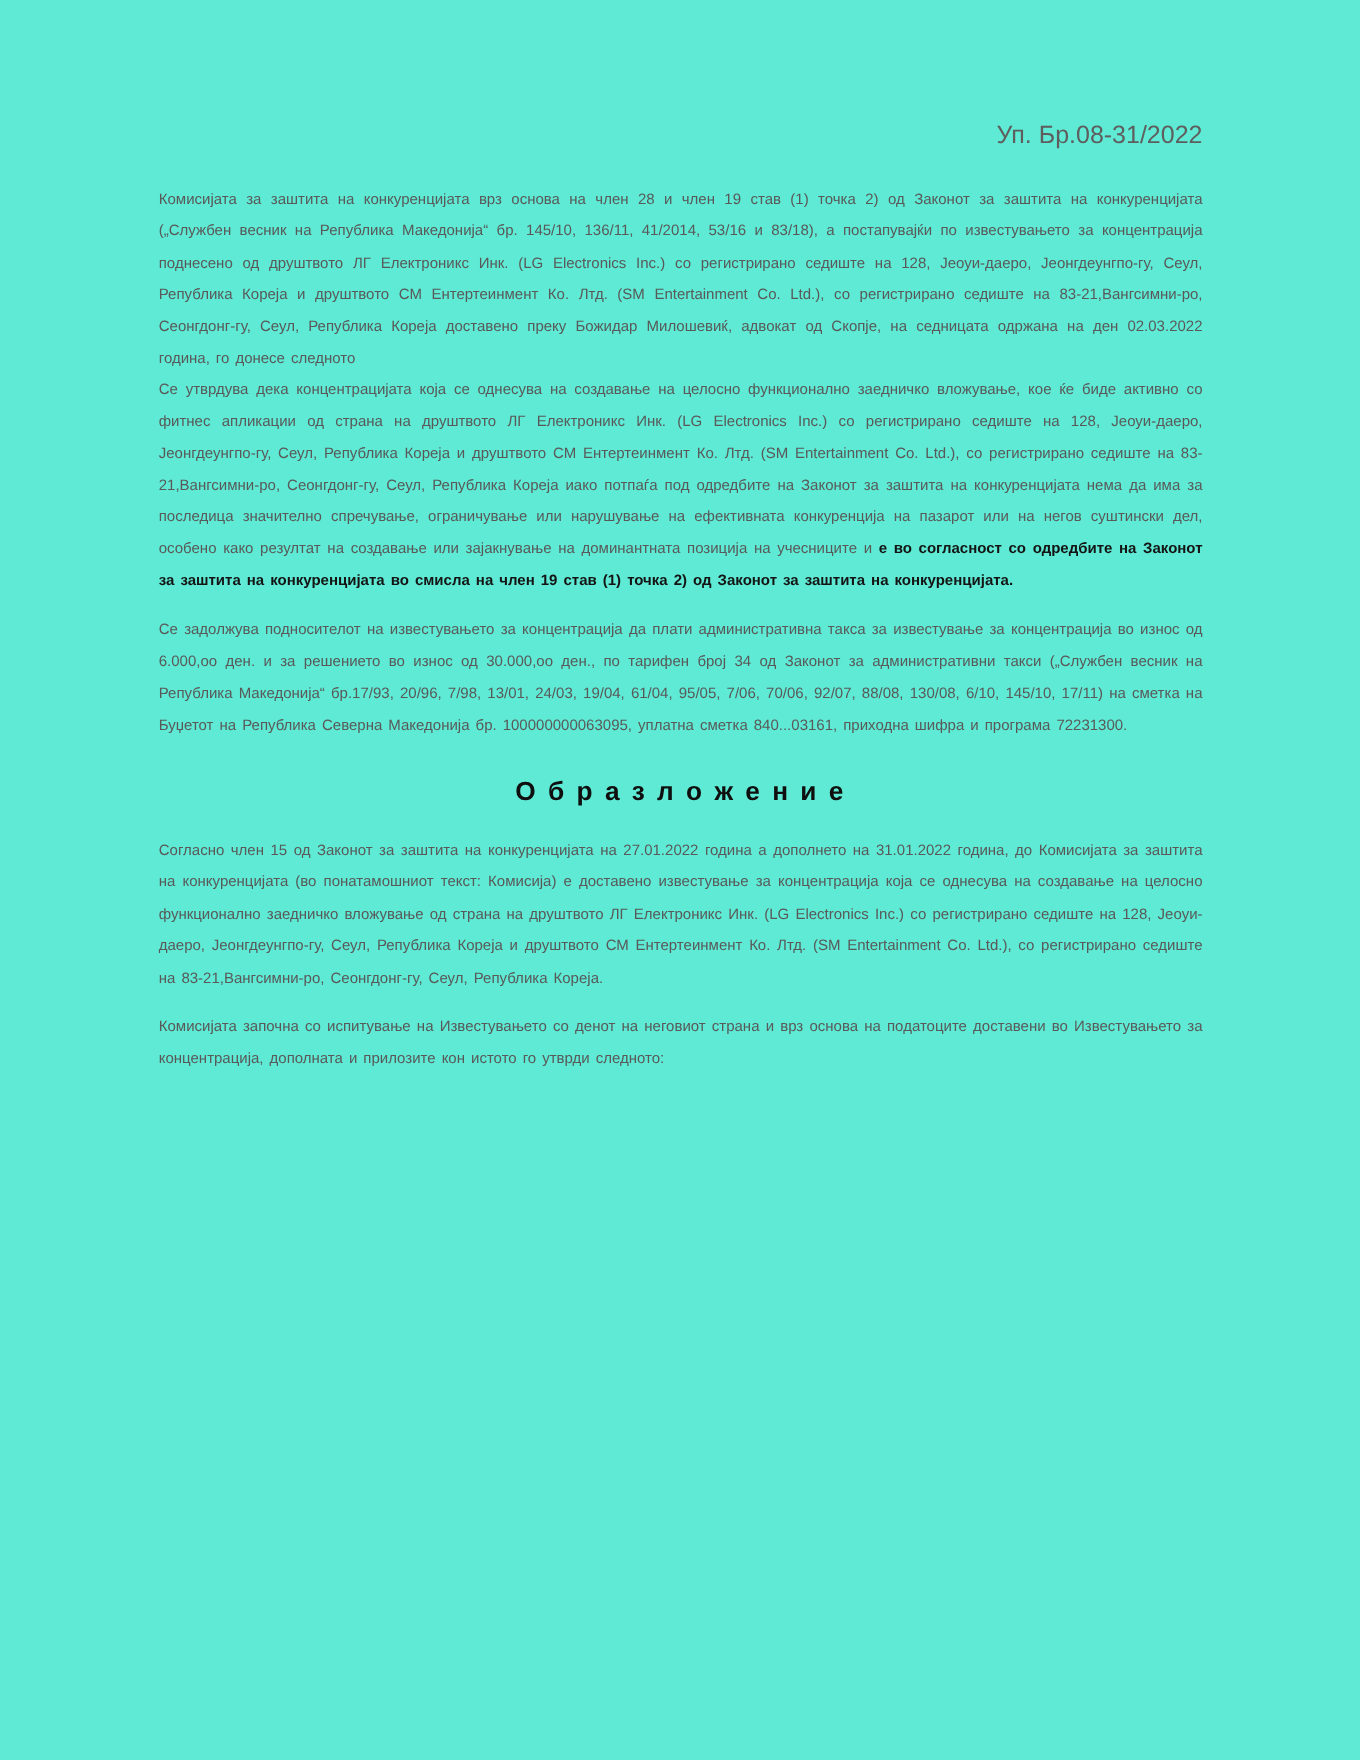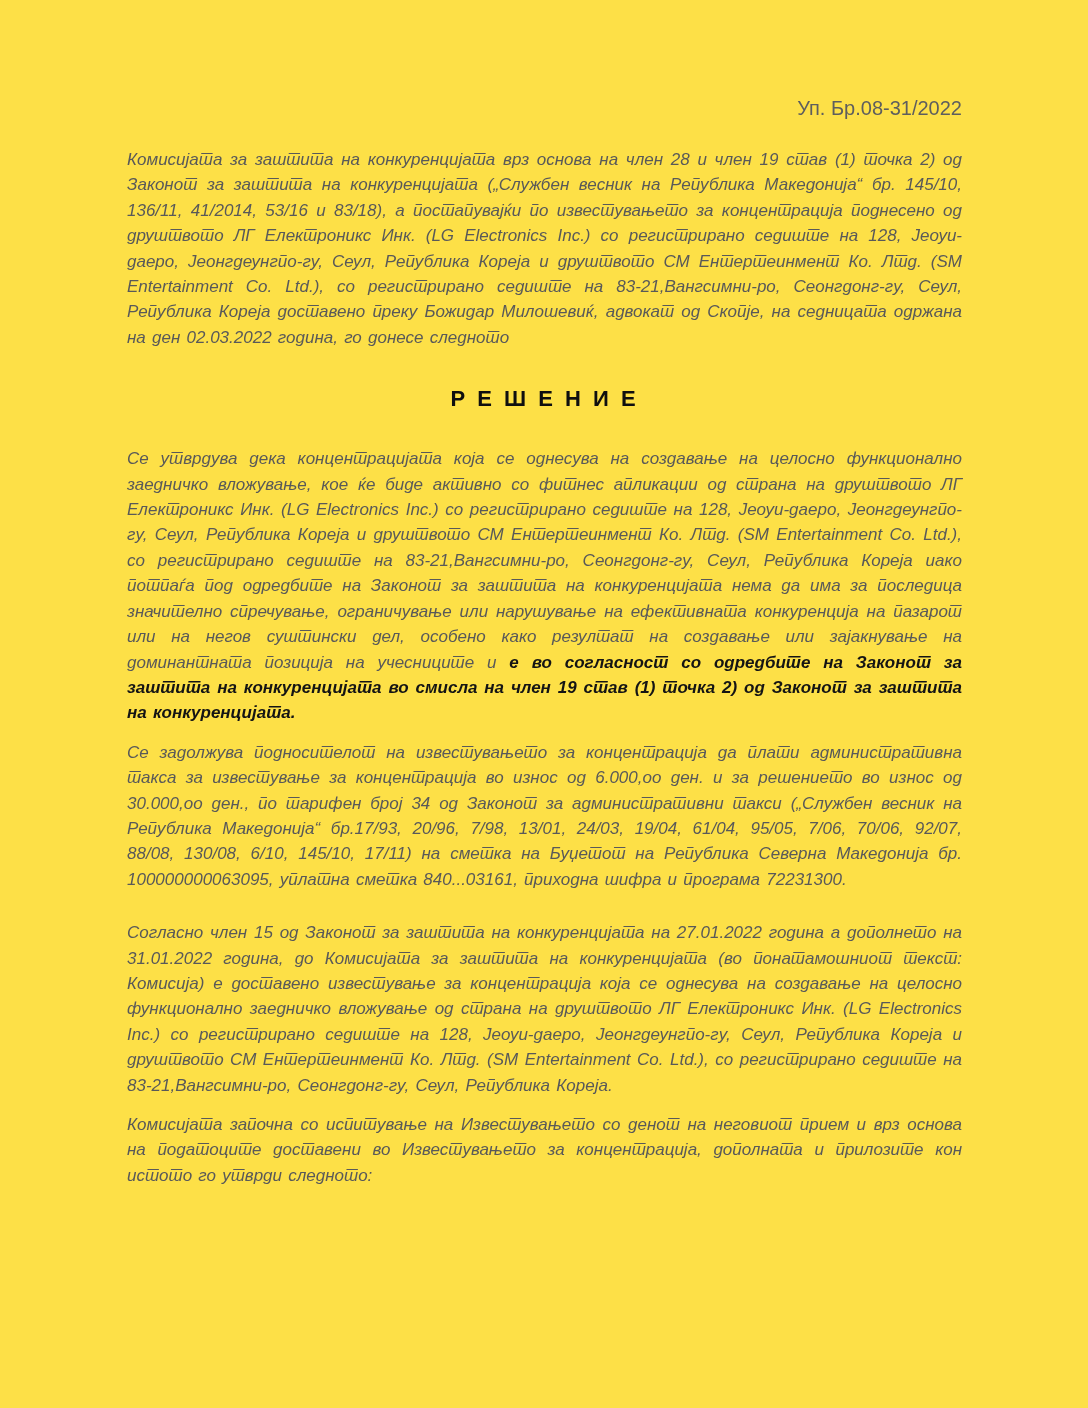--- a/index.html
+++ b/index.html
@@ -5,41 +5,40 @@
   html, body {
     margin: 0;
     padding: 0;
     background: #ffffff;
   }
   .page {
     position: relative;
     width: 1088px;
     height: 1408px;
     margin: 0 auto;
-    background: #fde047;
+    background: #5eead4;
     box-sizing: border-box;
     padding: 96px 126px 40px 127px;
     font-family: "Liberation Sans", sans-serif;
     color: #595959;
     overflow: hidden;
   }
   .case-number {
     text-align: right;
     font-size: 20px;
     line-height: 24px;
     color: #5e5e5e;
     margin: 0 0 27px 0;
   }
   .para {
-    font-size: 17px;
+    font-size: 12px;
     line-height: 25.4px;
     text-align: justify;
     margin: 0 0 14px 0;
     word-spacing: 1.5px;
-    font-style: italic;
   }
   .para.no-bottom { margin-bottom: 0; }
   .para.gap-after { margin-bottom: 28px; margin-top: 12px; }
   .heading {
     text-align: center;
     font-weight: 700;
     font-size: 22px;
     line-height: 26px;
     letter-spacing: 3px;
     color: #0f0f0f;
@@ -57,25 +56,25 @@
 </style>
 </head>
 <body>
 
 <div class="page">
 
   <div class="case-number">Уп. Бр.08-31/2022</div>
 
   <p class="para no-bottom">Комисијата за заштита на конкуренцијата врз основа на член 28 и член 19 став (1) точка 2) од Законот за заштита на конкуренцијата („Службен весник на Република Македонија“ бр. 145/10, 136/11, 41/2014, 53/16 и 83/18), а постапувајќи по известувањето за концентрација поднесено од друштвото ЛГ Електроникс Инк. (LG Electronics Inc.) со регистрирано седиште на 128, Јеоуи-даеро, Јеонгдеунгпо-гу, Сеул, Република Кореја и друштвото СМ Ентертеинмент Ко. Лтд. (SM Entertainment Co. Ltd.), со регистрирано седиште на 83-21,Вангсимни-ро, Сеонгдонг-гу, Сеул, Република Кореја доставено преку Божидар Милошевиќ, адвокат од Скопје, на седницата одржана на ден 02.03.2022 година, го донесе следното</p>
 
-  <div class="heading">Р Е Ш Е Н И Е</div>
 
   <p class="para"><span>Се утврдува дека концентрацијата која се однесува на создавање на целосно функционално заедничко вложување, кое ќе биде активно со фитнес апликации од страна на друштвото ЛГ Електроникс Инк. (LG Electronics Inc.) со регистрирано седиште на 128, Јеоуи-даеро, Јеонгдеунгпо-гу, Сеул, Република Кореја и друштвото СМ Ентертеинмент Ко. Лтд. (SM Entertainment Co. Ltd.), со регистрирано седиште на 83-21,Вангсимни-ро, Сеонгдонг-гу, Сеул, Република Кореја иако потпаѓа под одредбите на Законот за заштита на конкуренцијата нема да има за последица значително спречување, ограничување или нарушување на ефективната конкуренција на пазарот или на негов суштински дел, особено како резултат на создавање или зајакнување на доминантната позиција на учесниците и </span><span class="bold-run">е во согласност со одредбите на Законот за заштита на конкуренцијата во смисла на член 19 став (1) точка 2) од Законот за заштита на конкуренцијата.</span></p>
 
   <p class="para gap-after">Се задолжува подносителот на известувањето за концентрација да плати административна такса за известување за концентрација во износ од 6.000,оо ден. и за решението во износ од 30.000,оо ден., по тарифен број 34 од Законот за административни такси („Службен весник на Република Македонија“ бр.17/93, 20/96, 7/98, 13/01, 24/03, 19/04, 61/04, 95/05, 7/06, 70/06, 92/07, 88/08, 130/08, 6/10, 145/10, 17/11) на сметка на Буџетот на Република Северна Македонија бр. 100000000063095, уплатна сметка 840...03161, приходна шифра и програма 72231300.</p>
 
 
+  <div class="heading secondary">О б р а з л о ж е н и е</div>
 
   <p class="para">Согласно член 15 од Законот за заштита на конкуренцијата на 27.01.2022 година а дополнето на 31.01.2022 година, до Комисијата за заштита на конкуренцијата (во понатамошниот текст: Комисија) е доставено известување за концентрација која се однесува на создавање на целосно функционално заедничко вложување од страна на друштвото ЛГ Електроникс Инк. (LG Electronics Inc.) со регистрирано седиште на 128, Јеоуи-даеро, Јеонгдеунгпо-гу, Сеул, Република Кореја и друштвото СМ Ентертеинмент Ко. Лтд. (SM Entertainment Co. Ltd.), со регистрирано седиште на 83-21,Вангсимни-ро, Сеонгдонг-гу, Сеул, Република Кореја.</p>
 
-  <p class="para">Комисијата започна со испитување на Известувањето со денот на неговиот прием и врз основа на податоците доставени во Известувањето за концентрација, дополната и прилозите кон истото го утврди следното:</p>
+  <p class="para">Комисијата започна со испитување на Известувањето со денот на неговиот страна и врз основа на податоците доставени во Известувањето за концентрација, дополната и прилозите кон истото го утврди следното:</p>
 
 </div>
 
 </body></html>

